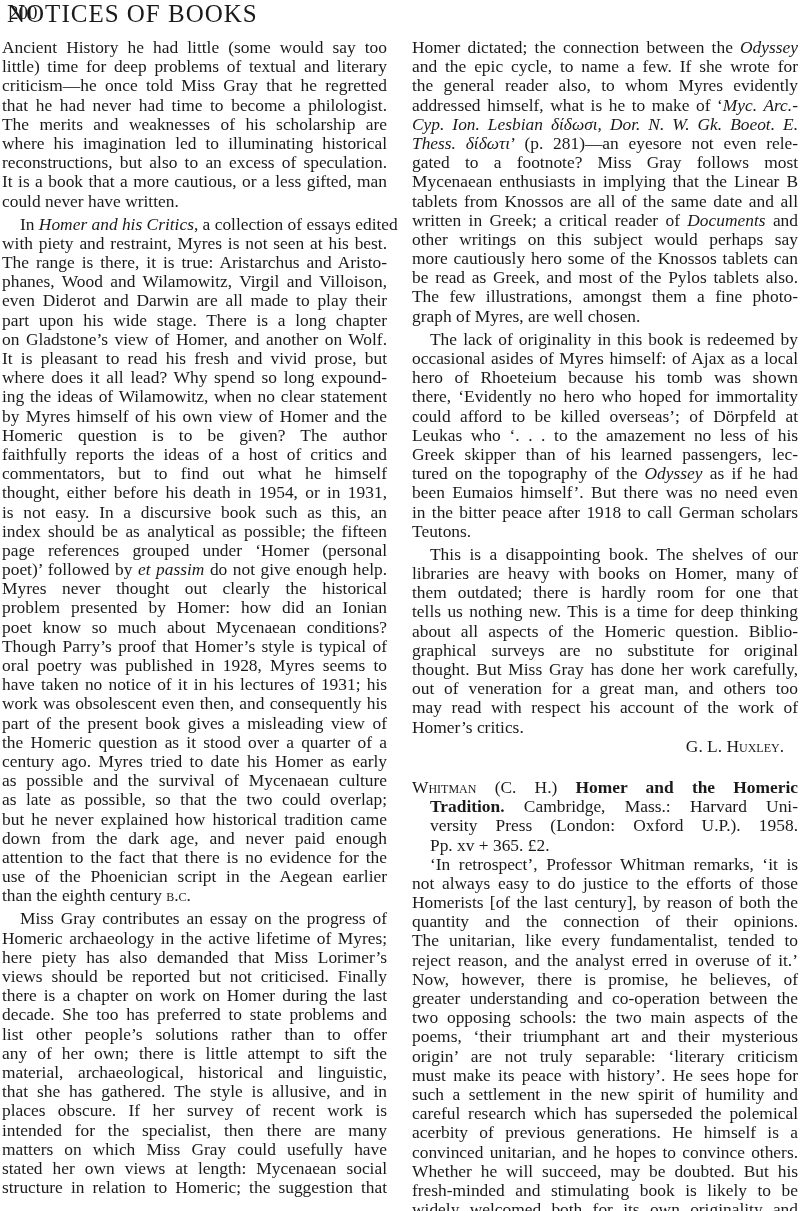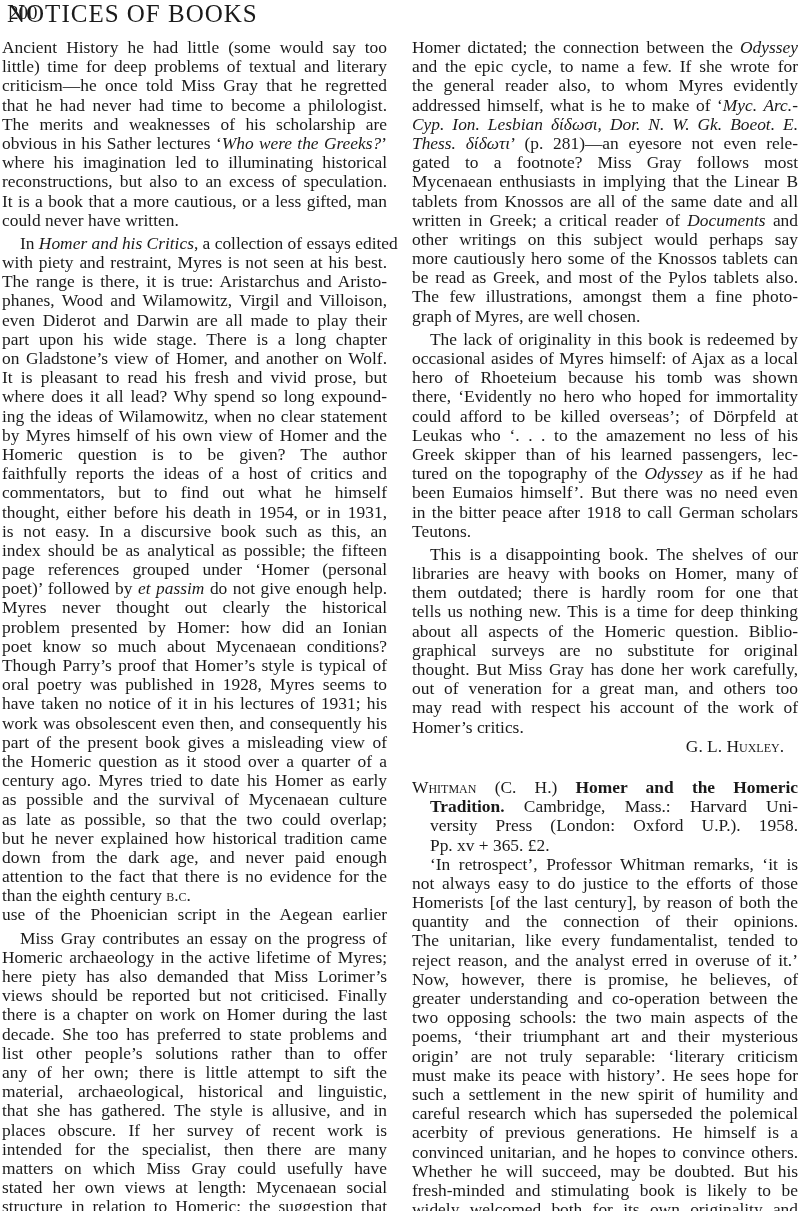--- a/index.html
+++ b/index.html
@@ -31,21 +31,20 @@
   <span class="page-num">200</span>
   <span class="running-title">NOTICES OF BOOKS</span>
 </div>
 
 <div class="col col-left" id="left-col">
     <div class="line">Ancient History he had little (some would say too</div>
     <div class="line">little) time for deep problems of textual and literary</div>
     <div class="line">criticism—he once told Miss Gray that he regretted</div>
     <div class="line">that he had never had time to become a philologist.</div>
     <div class="line">The merits and weaknesses of his scholarship are</div>
-    <div class="line">obvious in his Sather lectures ‘<i>Who were the Greeks?</i>’</div>
     <div class="line">where his imagination led to illuminating historical</div>
     <div class="line">reconstructions, but also to an excess of speculation.</div>
     <div class="line">It is a book that a more cautious, or a less gifted, man</div>
     <div class="line last">could never have written.</div>
     <div class="gap"></div>
     <div class="line indent">In <i>Homer and his Critics</i>, a collection of essays edited</div>
     <div class="line">with piety and restraint, Myres is not seen at his best.</div>
     <div class="line">The range is there, it is true: Aristarchus and Aristo-</div>
     <div class="line">phanes, Wood and Wilamowitz, Virgil and Villoison,</div>
     <div class="line">even Diderot and Darwin are all made to play their</div>
@@ -71,22 +70,22 @@
     <div class="line">have taken no notice of it in his lectures of 1931; his</div>
     <div class="line">work was obsolescent even then, and consequently his</div>
     <div class="line">part of the present book gives a misleading view of</div>
     <div class="line">the Homeric question as it stood over a quarter of a</div>
     <div class="line">century ago.   Myres tried to date his Homer as early</div>
     <div class="line">as possible and the survival of Mycenaean culture</div>
     <div class="line">as late as possible, so that the two could overlap;</div>
     <div class="line">but he never explained how historical tradition came</div>
     <div class="line">down from the dark age, and never paid enough</div>
     <div class="line">attention to the fact that there is no evidence for the</div>
+    <div class="line">use of the Phoenician script in the Aegean earlier</div>
     <div class="line last">than the eighth century <span class="sc">b.c.</span></div>
-    <div class="line">use of the Phoenician script in the Aegean earlier</div>
     <div class="gap"></div>
     <div class="line indent">Miss Gray contributes an essay on the progress of</div>
     <div class="line">Homeric archaeology in the active lifetime of Myres;</div>
     <div class="line">here piety has also demanded that Miss Lorimer’s</div>
     <div class="line">views should be reported but not criticised.  Finally</div>
     <div class="line">there is a chapter on work on Homer during the last</div>
     <div class="line">decade.  She too has preferred to state problems and</div>
     <div class="line">list other people’s solutions rather than to offer</div>
     <div class="line">any of her own; there is little attempt to sift the</div>
     <div class="line">material, archaeological, historical and linguistic,</div>

